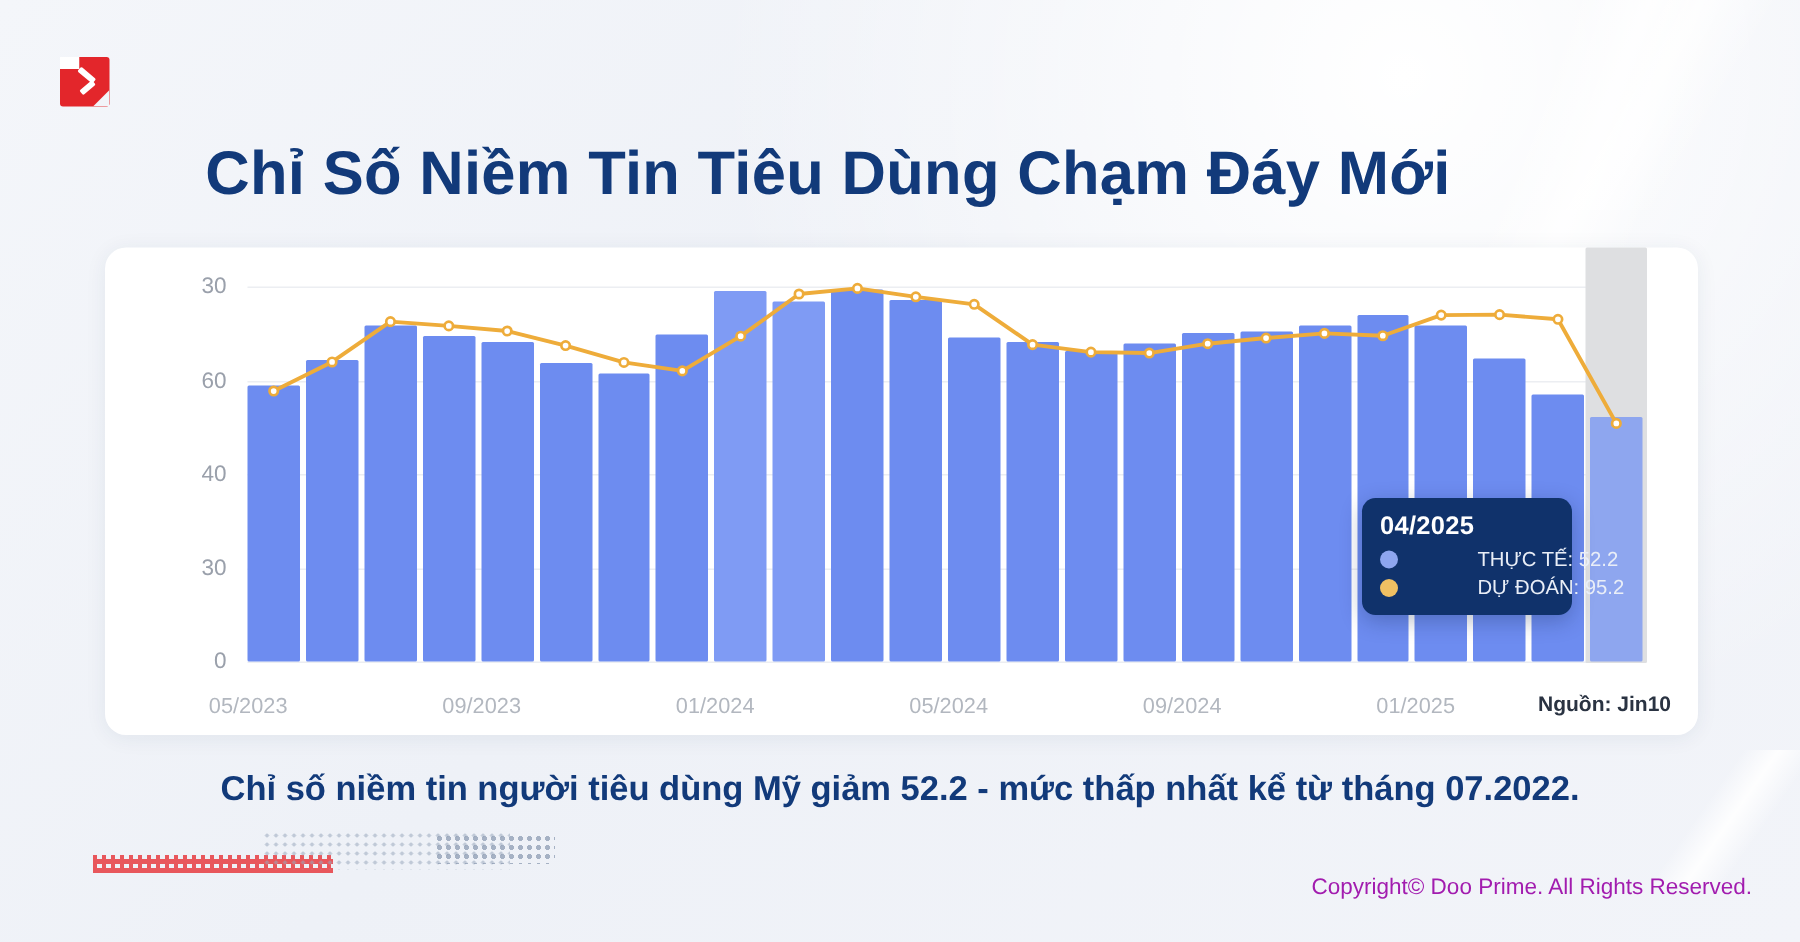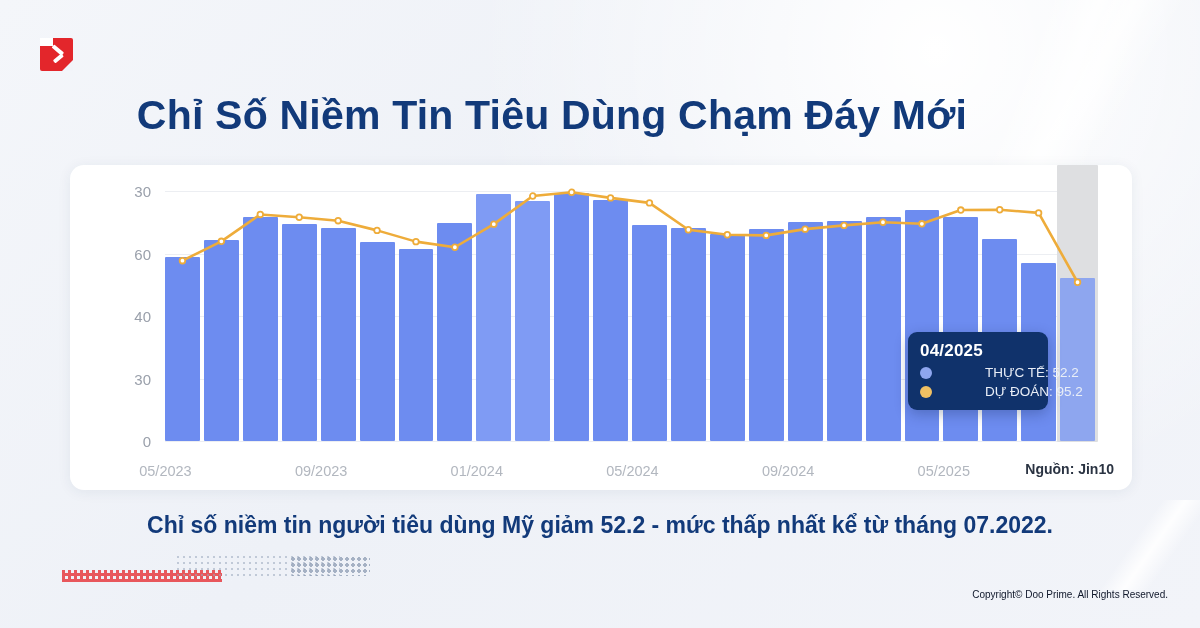--- a/index.html
+++ b/index.html
@@ -70,21 +70,21 @@
   .tip .tdate{color:#fff;font-size:17px;font-weight:bold;margin-bottom:4px;letter-spacing:.2px;}
   .tip .trow{display:flex;align-items:center;gap:7px;margin-top:4px;}
   .tip .dot{width:12px;height:12px;border-radius:50%;flex:0 0 auto;}
   .tip .tlabel{color:#e9eef7;font-size:13.5px;white-space:nowrap;margin-left:46px;}
 
   
   .caption{position:absolute;top:512px;left:0;width:1200px;text-align:center;
     font-size:23px;font-weight:bold;color:#123a7a;}
 
   
-  .copyright{position:absolute;right:32px;bottom:28px;font-size:10px;color:#0f172a;text-align:center;}
+  .copyright{position:absolute;right:32px;bottom:28px;font-size:15px;color:#a21caf;text-align:center;}
 
   .dots{position:absolute;left:62px;bottom:46px;width:160px;height:12px;
     background-image:repeating-linear-gradient(90deg,#e8474c 0 3px,transparent 3px 6px),
                      repeating-linear-gradient(0deg,#e8474c 0 3px,transparent 3px 6px);
     background-size:6px 6px;opacity:.9;}
   .dots2{position:absolute;left:175px;bottom:48px;width:165px;height:26px;
     background-image:radial-gradient(circle, #9aa8bd 1.3px, transparent 1.4px);
     background-size:6px 6px;opacity:.55;}
   .dots3{position:absolute;left:290px;bottom:52px;width:80px;height:20px;
     background-image:radial-gradient(circle, #8d9cb3 1.6px, transparent 1.7px);
@@ -178,21 +178,21 @@
         <circle cx="912.5416666666666" cy="91.25" r="2.8" fill="#ffffff" stroke="#eeac3a" stroke-width="1.8" vector-effect="non-scaling-stroke"></circle>
       </svg>
   </div>
 
   <div class="xlabels" id="xlabels">
       <div class="xlab" style="left: 17.4583px;">05/2023</div>
       <div class="xlab" style="left: 173.125px;">09/2023</div>
       <div class="xlab" style="left: 328.792px;">01/2024</div>
       <div class="xlab" style="left: 484.458px;">05/2024</div>
       <div class="xlab" style="left: 640.125px;">09/2024</div>
-      <div class="xlab" style="left: 795.792px;">05/2025</div>
+      <div class="xlab" style="left: 795.792px;">01/2025</div>
     </div>
   <div class="source">Nguồn: Jin10</div>
 
   <div class="tip">
     <div class="tdate">04/2025</div>
     <div class="trow">
       <span class="dot" id="dotActual" style="background: rgb(142, 166, 239);"></span>
       <span class="tlabel">THỰC TẾ: 52.2</span>
     </div>
     <div class="trow">

